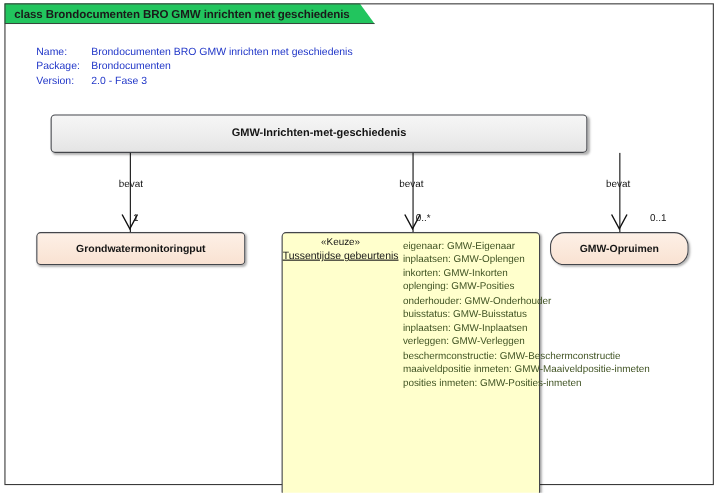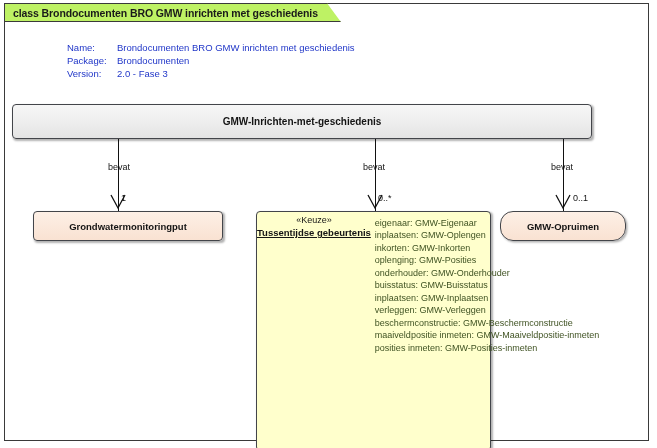--- a/index.html
+++ b/index.html
@@ -25,21 +25,21 @@
     box-sizing: border-box;
     border: 1px solid #3a3a3a;
     background: #ffffff;
   }
   #frame-tab {
     position: absolute;
     left: 4px;
     top: 3px;
     height: 19px;
     box-sizing: border-box;
-    background: #bef264;
+    background: #22c55e;
     border: 1px solid #3a3a3a;
     border-bottom: 1px solid #3a3a3a;
     padding: 0 22px 0 8px;
     display: flex;
     align-items: center;
     clip-path: polygon(0 0, calc(100% - 14px) 0, 100% 100%, 0 100%);
   }
   #frame-tab-label {
     font-size: 10.5px;
     font-weight: bold;
@@ -58,38 +58,37 @@
   }
   .meta-row {
     display: flex;
     line-height: 13.2px;
     white-space: nowrap;
   }
   .meta-key {
     width: 50px;
     flex: 0 0 50px;
     color: #2036c8;
-    margin-left: 34px;
   }
   .meta-val { color: #2036c8; }
 
   
   .uml-box {
     position: absolute;
     box-sizing: border-box;
     border: 1px solid #43454a;
     border-radius: 4px;
     box-shadow: 1.5px 1.5px 2px rgba(0,0,0,0.30);
   }
 
   
   #class-root {
-    left: 12px;
+    left: 46px;
     top: 104px;
-    width: 580px;
+    width: 488px;
     height: 35px;
     background: linear-gradient(to bottom, #f6f6f6 0%, #ededed 55%, #e4e4e4 100%);
     display: flex;
     align-items: center;
     justify-content: center;
   }
   #class-root-name {
     font-size: 10px;
     font-weight: bold;
     color: #141414;
@@ -127,21 +126,21 @@
     text-align: center;
     flex: 0 0 auto;
   }
   #keuze-stereotype {
     font-size: 9px;
     color: #141414;
     line-height: 11px;
   }
   #keuze-name {
     font-size: 9.5px;
-    font-weight: bold;
+    font-weight: normal;
     color: #141414;
     text-decoration: underline;
     line-height: 12px;
     margin-top: 1px;
   }
   #keuze-attrs {
     padding: 5px 0 4px 4px;
     flex: 1 1 auto;
   }
   .attr-row {
@@ -221,21 +220,21 @@
   </svg>
   <span class="conn-mult" style="left:378px; top:193px;">0..*</span>
 </div>
 
 <div class="conn">
   <div class="conn-line" style="left:563px; top:139px; height:72px;"></div>
   <span class="conn-label" style="left:551px; top:162px;">bevat</span>
   <svg class="arrow-head" style="left:555px; top:194px;" width="17" height="17" viewBox="0 0 17 17">
     <path d="M1 1 L8 14 L15 1" fill="none" stroke="#111111" stroke-width="1.3"></path>
   </svg>
-  <span class="conn-mult" style="left:546px; top:193px;padding-left:27px;">0..1</span>
+  <span class="conn-mult" style="left:564px; top:193px;padding-left:27px;">0..1</span>
 </div>
 
 <div id="class-put" class="uml-box leaf-box">
   <span class="leaf-name">Grondwatermonitoringput</span>
 </div>
 
 <div id="class-opr" class="uml-box leaf-box">
   <span class="leaf-name">GMW-Opruimen</span>
 </div>
 

